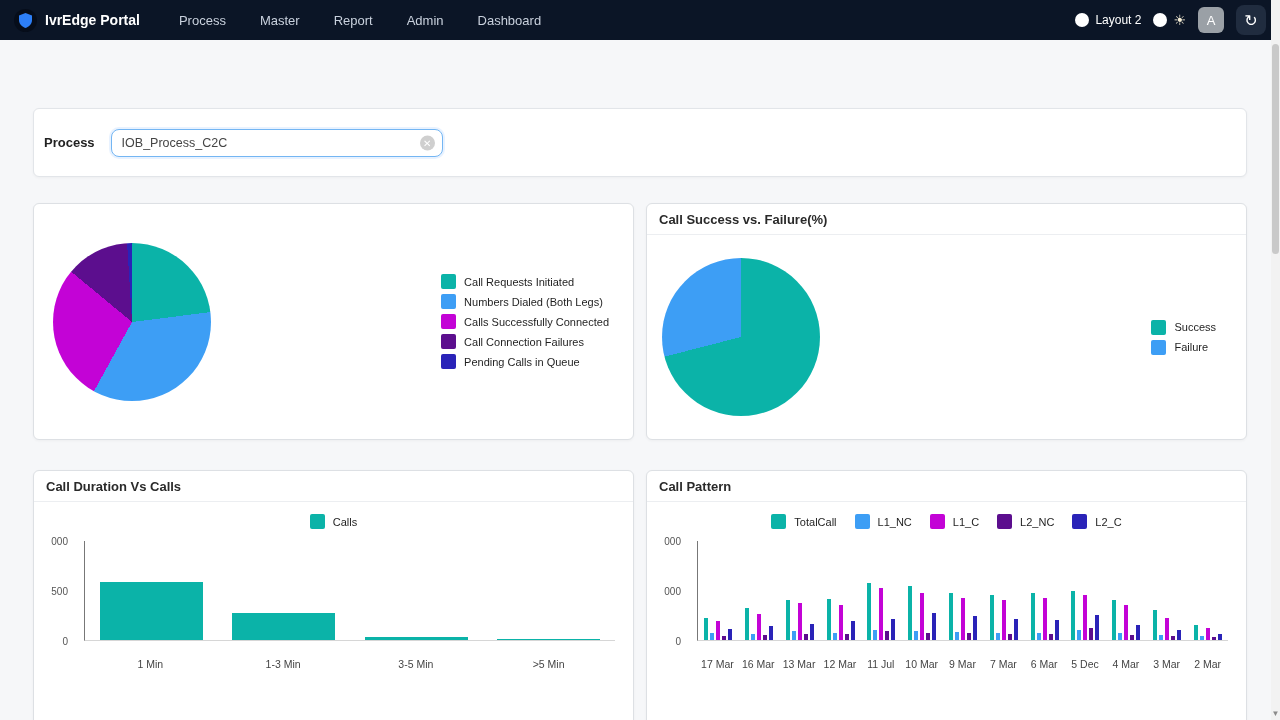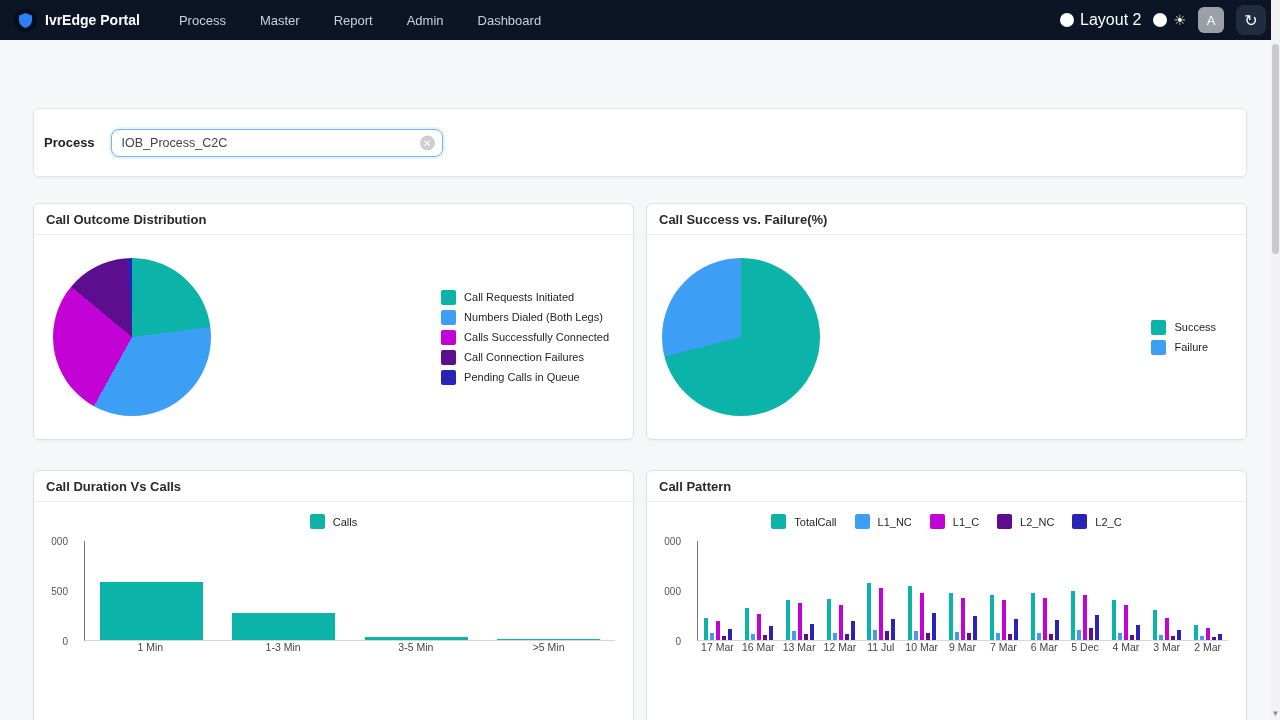--- a/index.html
+++ b/index.html
@@ -9,21 +9,21 @@
   
   .navbar { height:40px; background:#0b1526; display:flex; align-items:center; padding:0 14px; }
   .brand { display:flex; align-items:center; gap:8px; cursor:pointer; }
   .logo { width:23px; height:23px; border-radius:50%; background:#060d1a; display:flex; align-items:center; justify-content:center; }
   .brand-name { color:#ffffff; font-weight:bold; font-size:14px; }
   .nav-links { display:flex; list-style:none; margin-left:22px; }
   .nav-links li { padding:6px 17px; font-size:13px; color:#c9d1dd; cursor:pointer; }
   .nav-right { margin-left:auto; display:flex; align-items:center; gap:12px; }
   .toggle-knob { width:14px; height:14px; border-radius:50%; background:#ffffff; display:inline-block; cursor:pointer; }
   .layout-toggle { display:flex; align-items:center; gap:6px; }
-  .layout-label { color:#ffffff; font-size:16px; }
+  .layout-label { color:#ffffff; font-size:12px; }
   .theme-toggle { display:flex; align-items:center; gap:6px; }
   .sun { color:#f4ecd4; font-size:14px; line-height:1; }
   .avatar { width:26px; height:26px; border-radius:6px; background:#9aa0a6; color:#fff; font-size:13px;
             display:flex; align-items:center; justify-content:center; cursor:pointer; }
   .logout-btn { width:30px; height:30px; border-radius:8px; background:#202c3f; border:none; color:#fff;
                 font-size:16px; display:flex; align-items:center; justify-content:center; cursor:pointer; }
 
   
   .main { padding:0 33px; }
   .filter-card { margin-top:68px; background:#ffffff; border:1px solid #e2e5e9; border-radius:6px;
@@ -65,21 +65,21 @@
   .plot { display:flex; padding:0 4px; }
   .yaxis { position:relative; width:32px; height:100px; flex:none; }
   .yticks { position:absolute; inset:0; }
   .ytick { position:absolute; right:16px; transform:translateY(-50%); font-size:10px; color:#555; }
   .plotwrap { flex:1; }
   .bars { display:flex; align-items:flex-end; height:100px; border-left:1px solid #777; border-bottom:1px solid #d6d6d6; }
   .slot { flex:1; display:flex; align-items:flex-end; justify-content:center; height:100%; }
   .bar.wide { width:78%; }
   .bar.thin { width:4px; margin:0 1px; }
   .cats { display:flex; }
-  .cat { flex:1; text-align:center; font-size:10.5px; color:#444; padding-top:0; white-space:nowrap; }
+  .cat { flex:1; text-align:center; font-size:10.5px; color:#444; padding-top:17px; white-space:nowrap; }
 
   
   .scrollbar { position:absolute; top:0; right:0; width:9px; height:720px; background:#f2f2f2; }
   .scroll-thumb { position:absolute; top:44px; right:1px; width:7px; height:210px; background:#c9c9c9; border-radius:4px; cursor:grab; }
   .scroll-arrow { position:absolute; bottom:2px; right:0; width:9px; text-align:center; font-size:8px; color:#8a8a8a; cursor:pointer; }
 </style>
 </head>
 <body>
 
 <nav class="navbar">
@@ -120,23 +120,20 @@
     <span class="filter-label">Process</span>
     <div class="process-input-wrap">
       <input class="process-input" readonly="" value="IOB_Process_C2C" style="">
       <span class="clear-icon">✕</span>
     </div>
   </section>
 
   <div class="grid">
 
     <section class="card row1">
-      <header class="card-h">
-        <h3>Call Outcome Distribution</h3>
-      </header>
       <div class="card-body">
         <div class="pie pie1" style="background: conic-gradient(rgb(11, 179, 168) 0deg, rgb(11, 179, 168) 82.8deg, rgb(61, 158, 245) 82.8deg, rgb(61, 158, 245) 208.8deg, rgb(195, 3, 214) 208.8deg, rgb(195, 3, 214) 309.6deg, rgb(92, 14, 142) 309.6deg, rgb(92, 14, 142) 356.4deg, rgb(42, 35, 184) 356.4deg, rgb(42, 35, 184) 360deg);"></div>
         <ul class="legend v legend-right1">
             <li>
               <span class="swatch" style="background: rgb(11, 179, 168);"></span>
               <span>Call Requests Initiated</span>
             </li>
             <li>
               <span class="swatch" style="background: rgb(61, 158, 245);"></span>
               <span>Numbers Dialed (Both Legs)</span>

